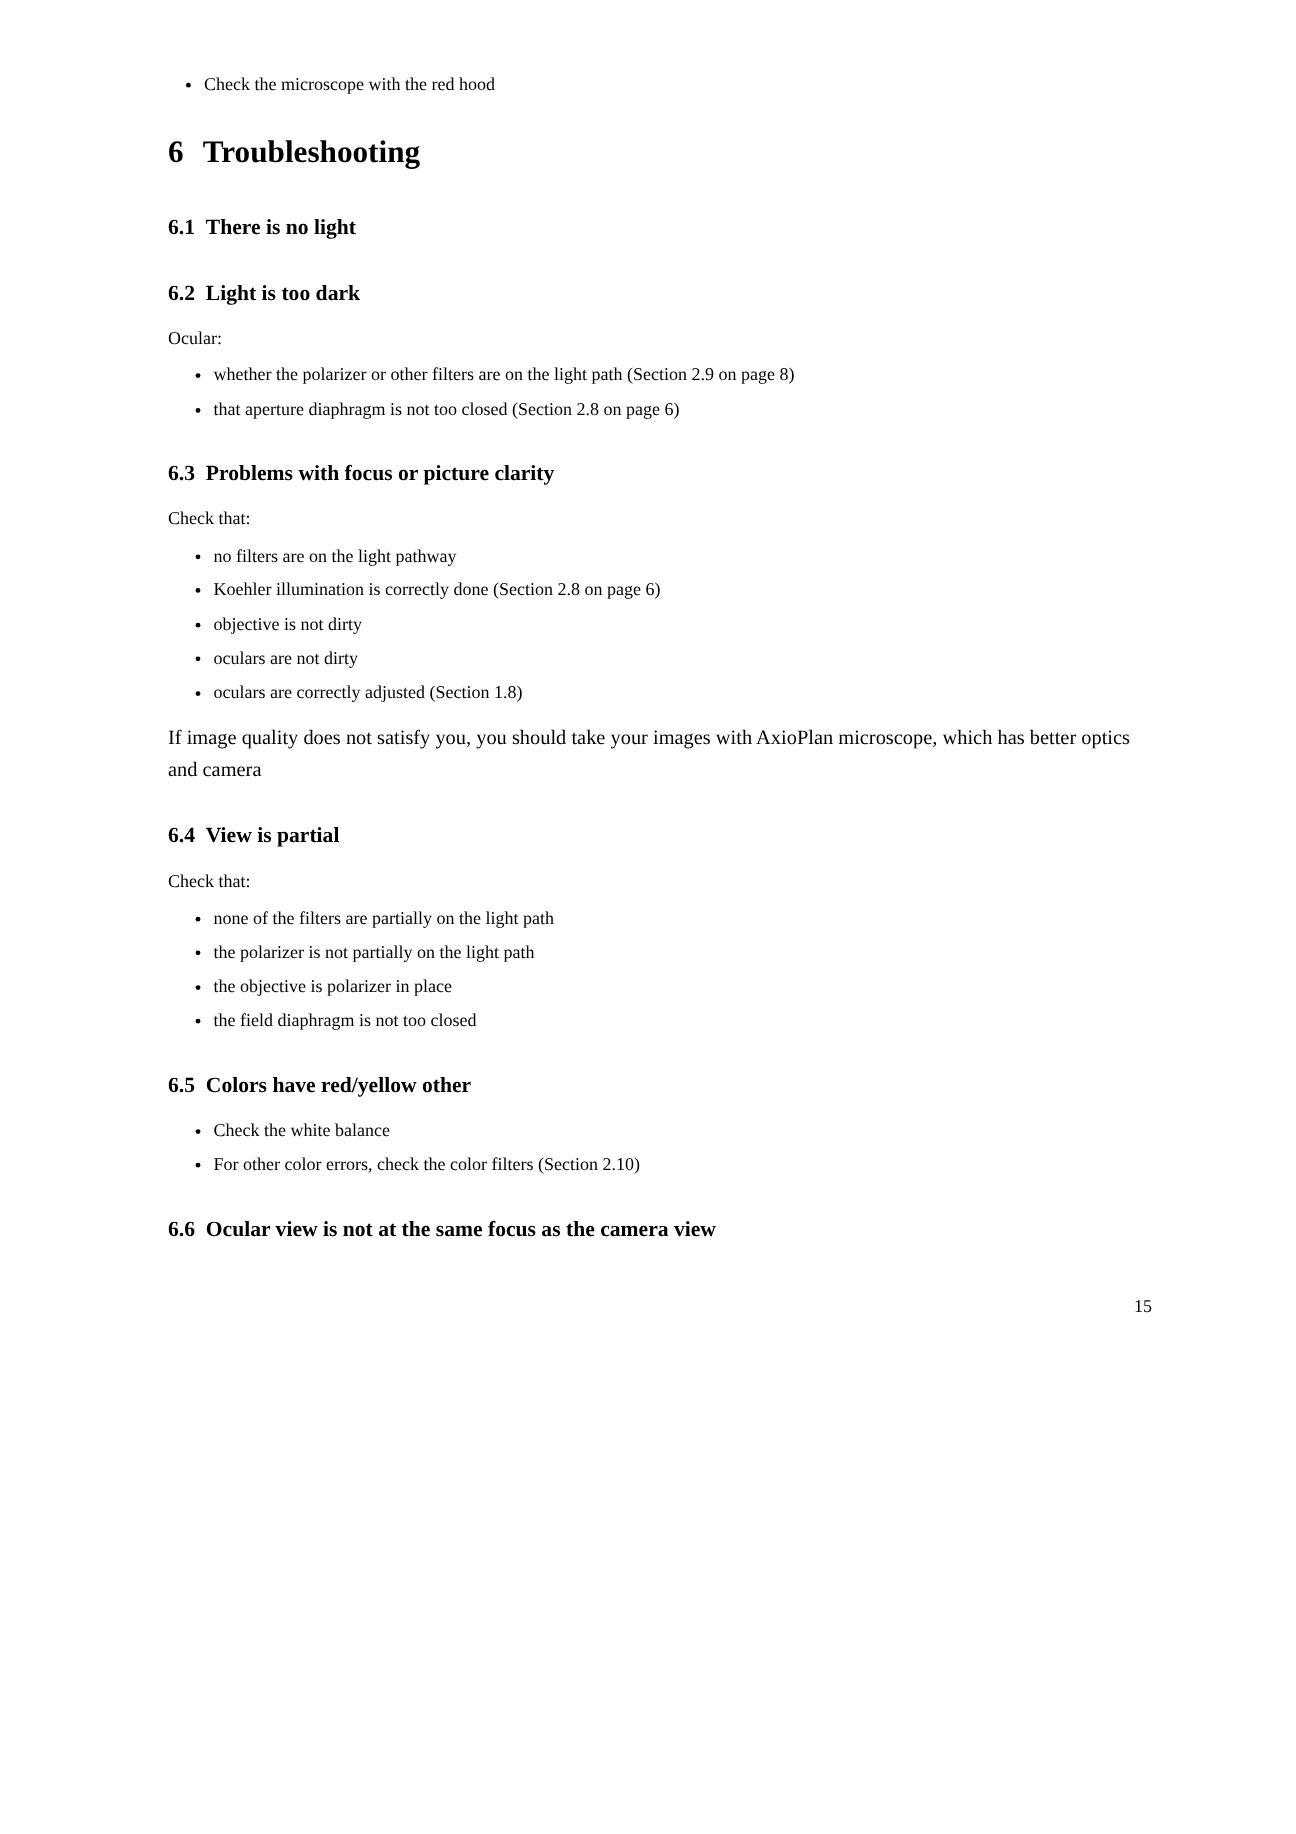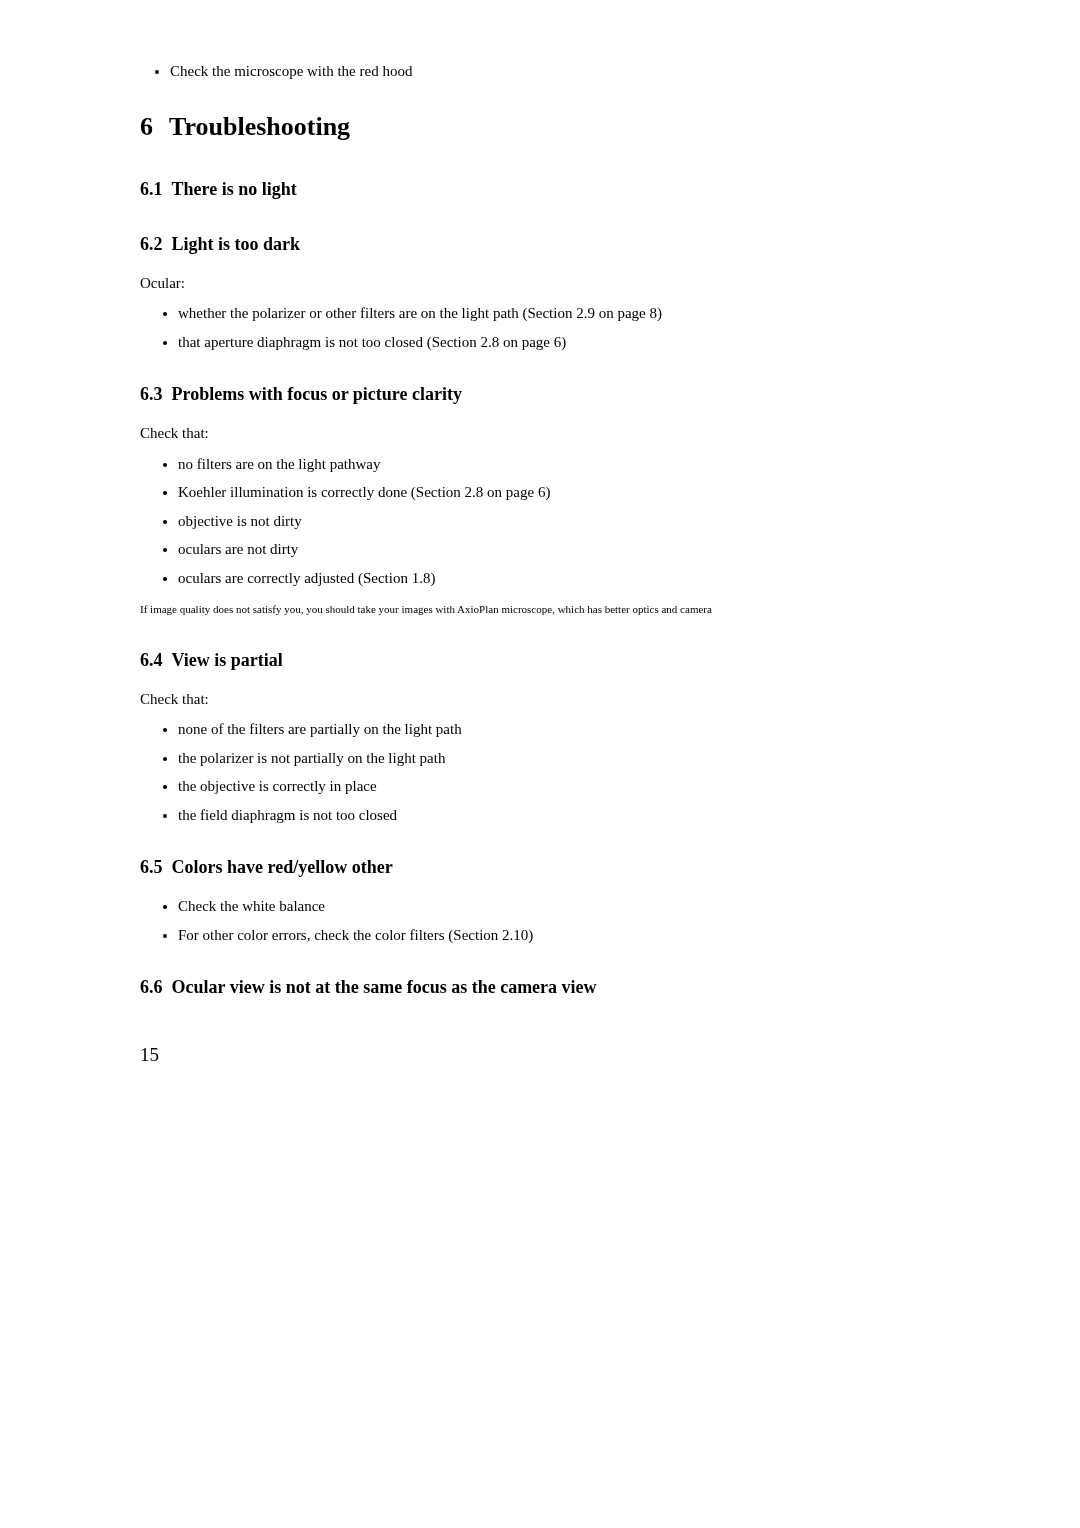--- a/index.html
+++ b/index.html
@@ -58,29 +58,29 @@
     }
 
     ul.bullet-list li {
       list-style: disc;
       margin-bottom: 6px;
       font-size: 15px;
       line-height: 1.5;
     }
 
     .paragraph {
-      font-size: 11px;
+      font-size: 17px;
       margin-bottom: 0;
       line-height: 1.6;
     }
 
     .page-number {
-      text-align: left;
+      text-align: right;
       margin-top: 40px;
-      font-size: 19px;
+      font-size: 15px;
     }
 
     .subsection {
       margin-bottom: 10px;
     }
   </style>
 </head>
 <body>
 
 <ul class="bullet-intro">
@@ -114,21 +114,21 @@
         <li>oculars are correctly adjusted (Section 1.8)</li>
       </ul>
       <p class="paragraph">If image quality does not satisfy you, you should take your images with AxioPlan microscope, which has better optics and camera</p>
     </div>
     <div class="subsection">
       <h2 class="subsection-title"><span>6.4</span>&nbsp;&nbsp;<span>View is partial</span></h2>
       <p class="check-label">Check that:</p>
       <ul class="bullet-list">
         <li>none of the filters are partially on the light path</li>
         <li>the polarizer is not partially on the light path</li>
-        <li>the objective is correctly in place</li>
+        <li>the objective is polarizer in place</li>
         <li>the field diaphragm is not too closed</li>
       </ul>
     </div>
     <div class="subsection">
       <h2 class="subsection-title"><span>6.5</span>&nbsp;&nbsp;<span>Colors have red/yellow other</span></h2>
       <ul class="bullet-list">
         <li>Check the white balance</li>
         <li>For other color errors, check the color filters (Section 2.10)</li>
       </ul>
     </div>

